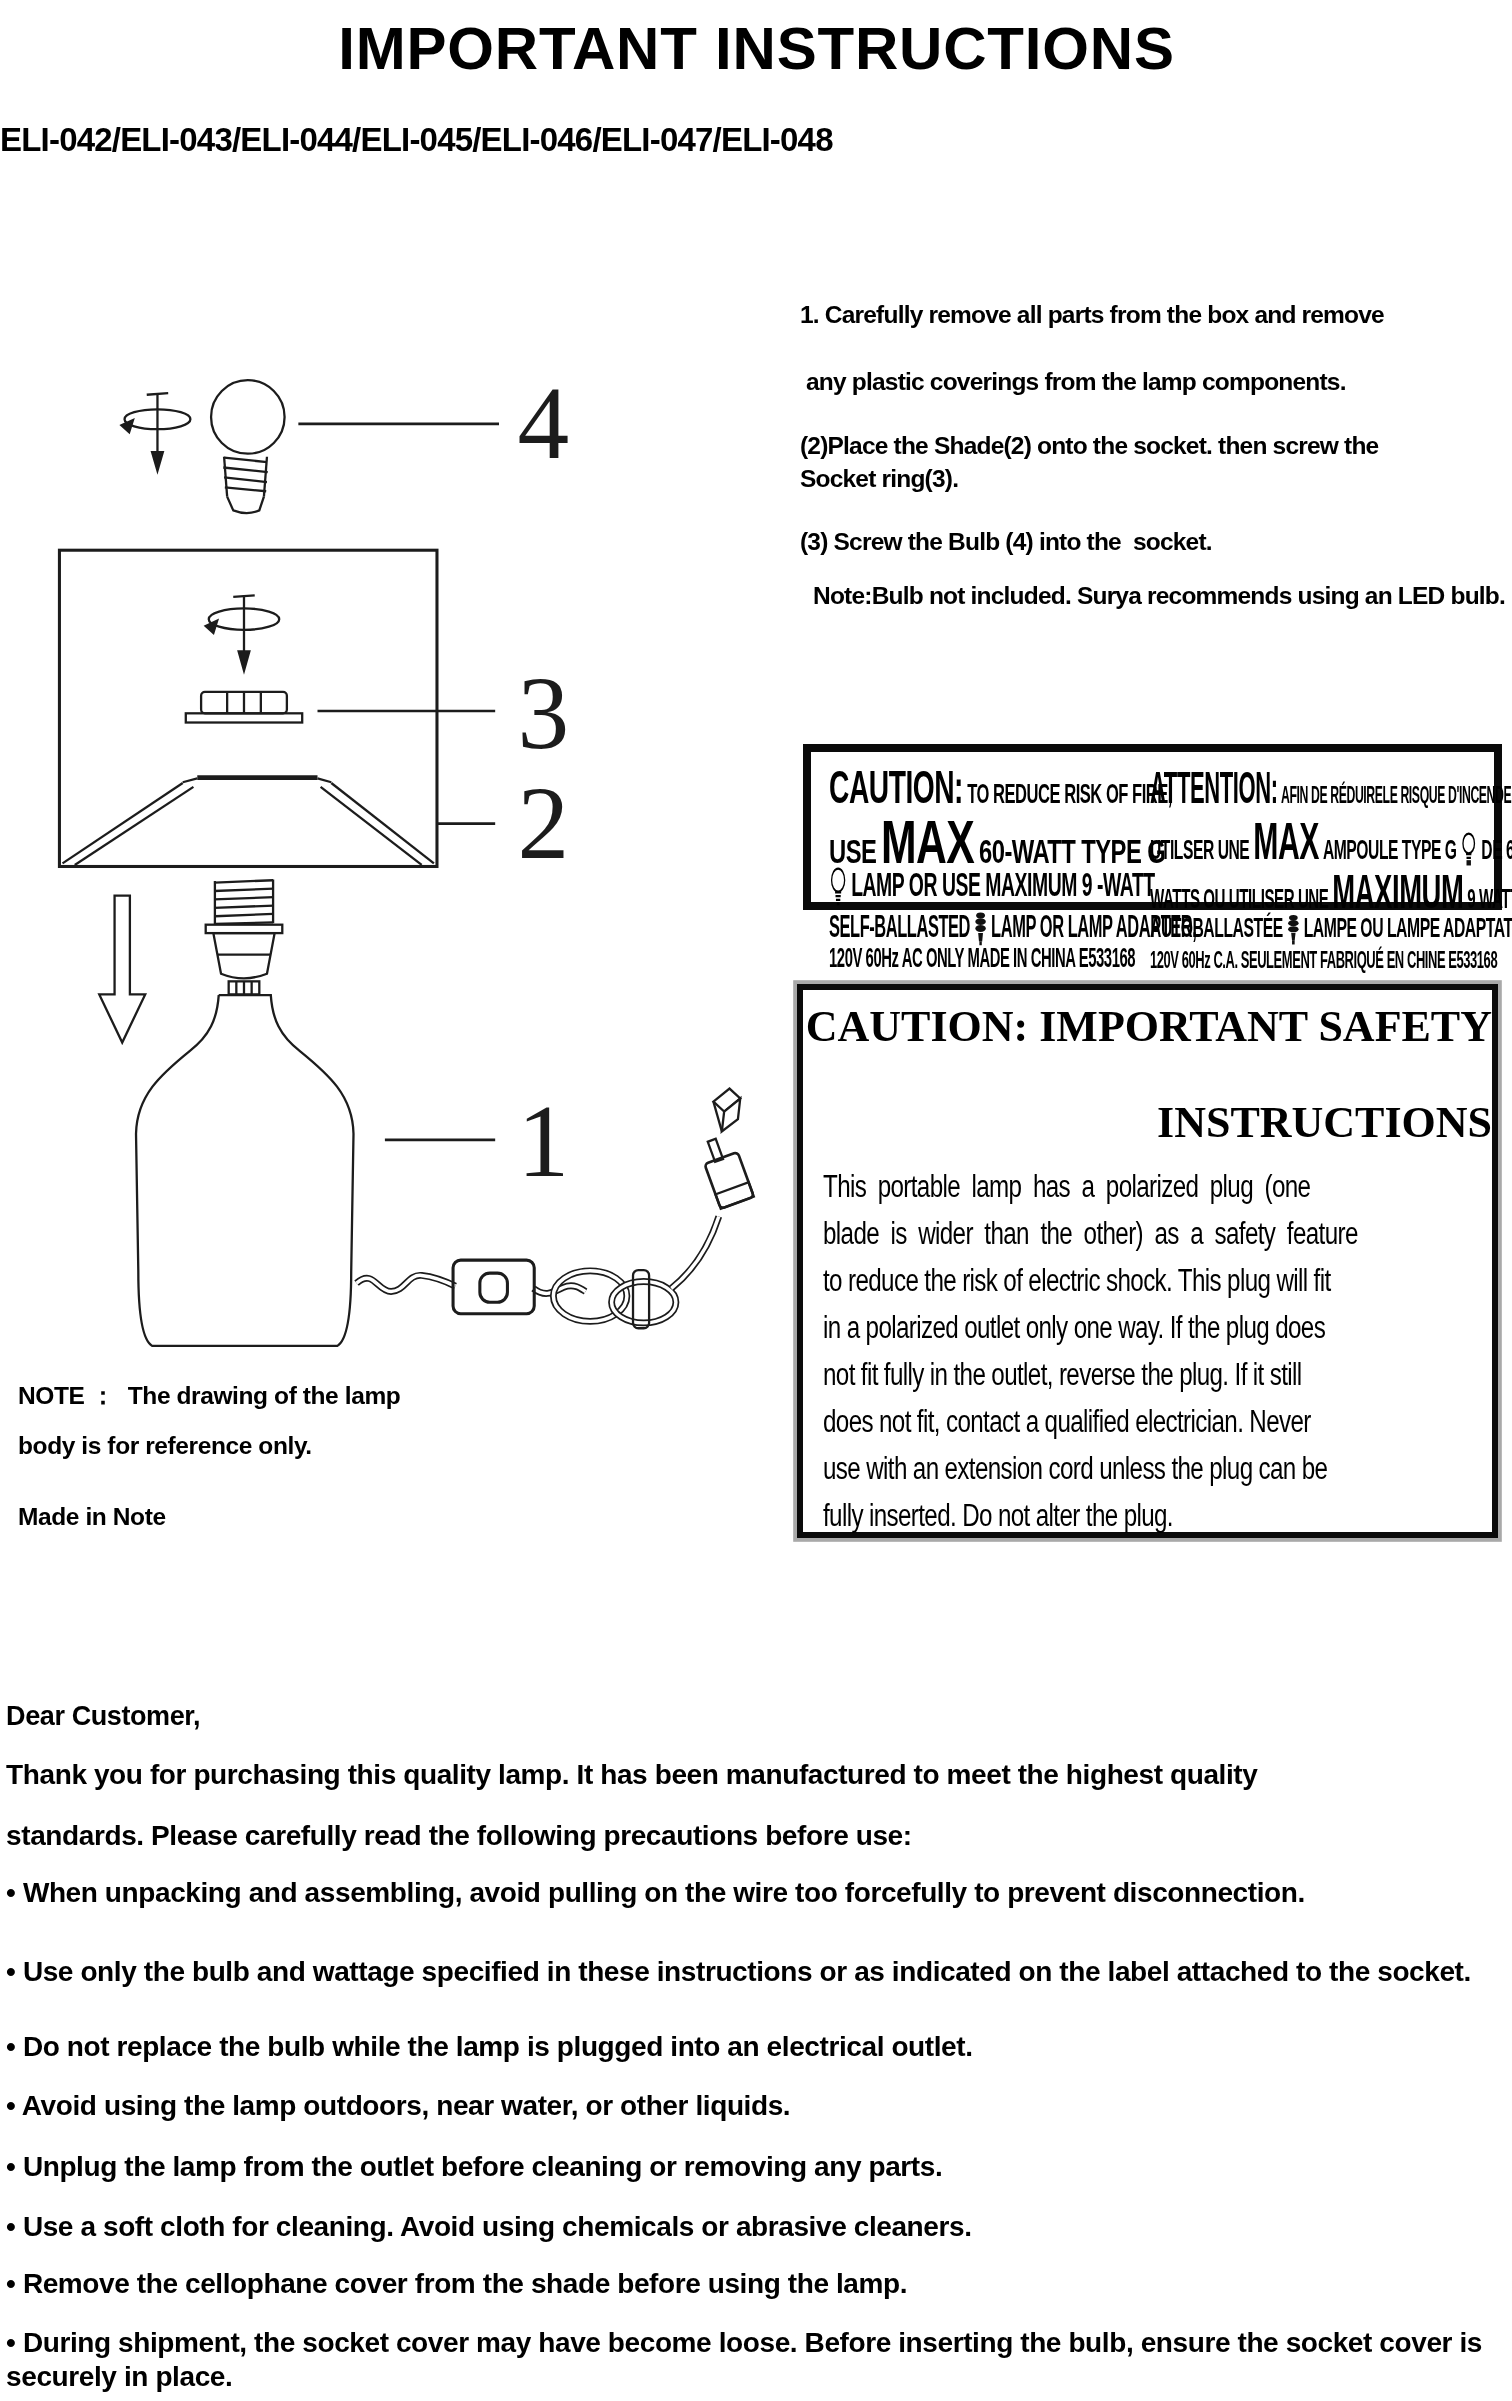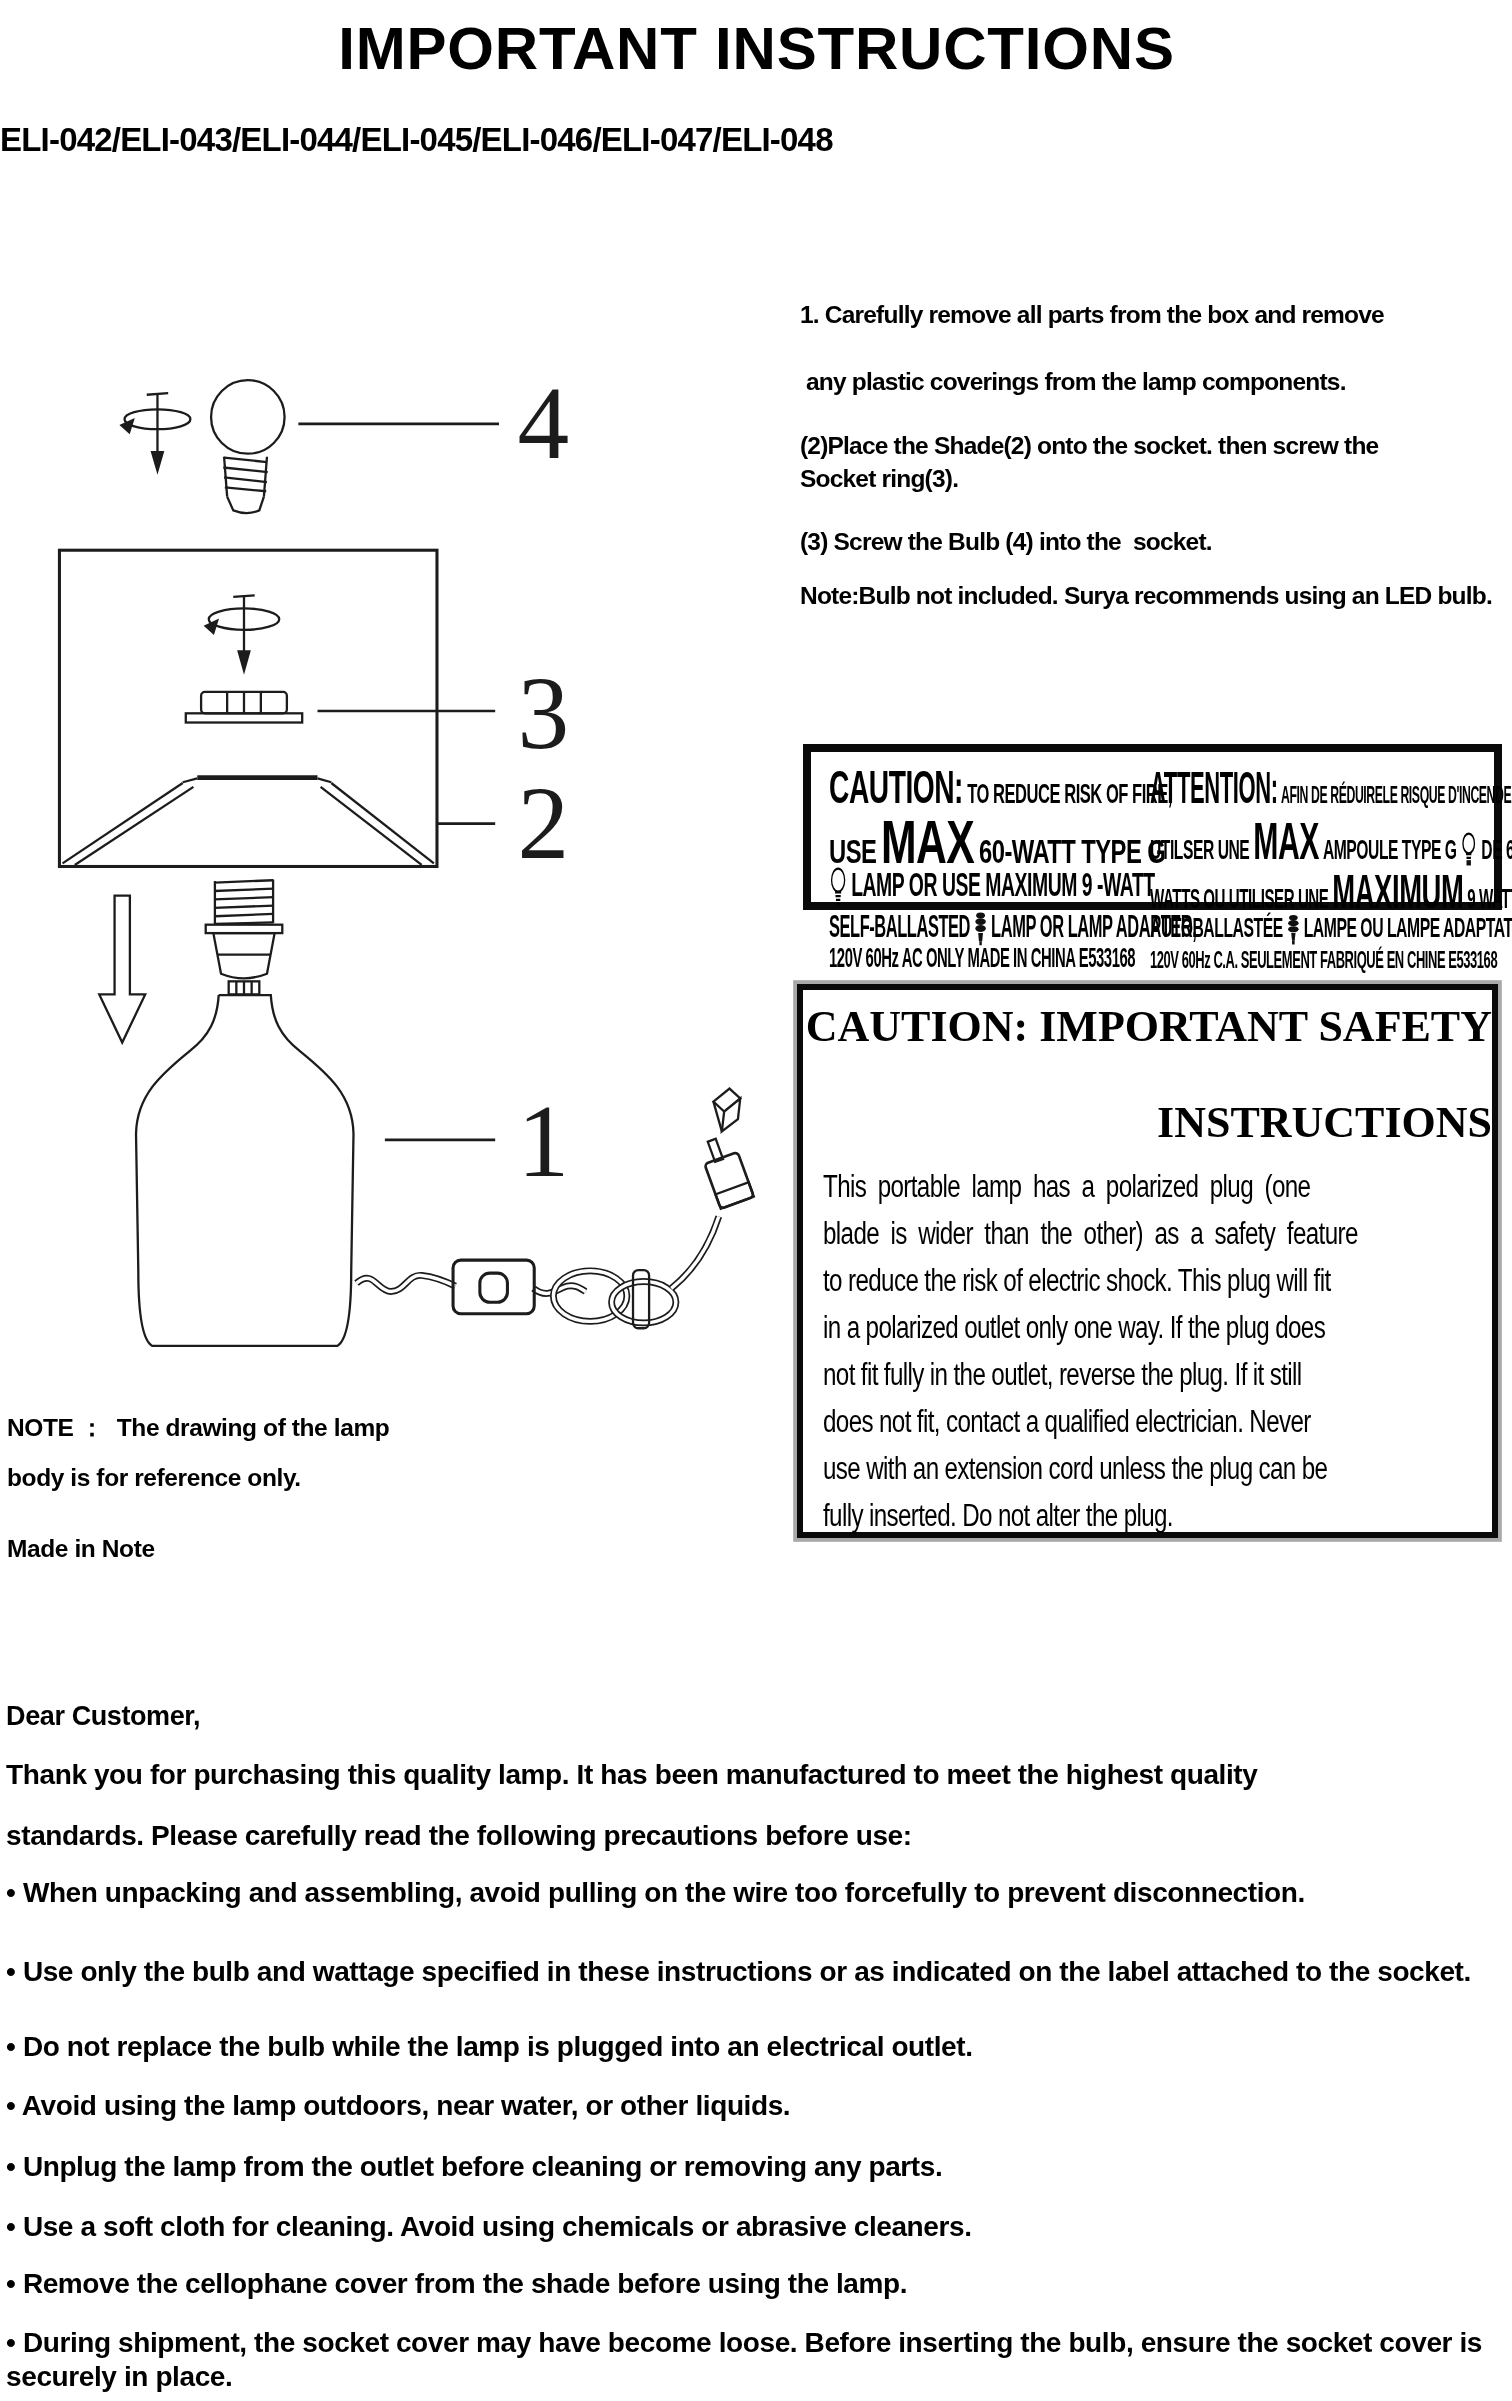--- a/index.html
+++ b/index.html
@@ -13,21 +13,21 @@
     font-size:60px; font-weight:bold; letter-spacing:0.8px;
   }
   .subtitle {
     left:0; right:0; top:121px; text-align:left;
     font-size:33px; font-weight:bold; letter-spacing:-0.8px;
   }
   .step {
     left:800px; font-size:24.5px; font-weight:bold; letter-spacing:-0.8px;
     white-space:pre; line-height:32px;
   }
-  .note-wrap { width:705px; white-space:normal; }
+  .note-wrap { width:705px; white-space:normal;text-align:right; }
   
   .clabel {
     left:803px; top:744px; width:699px; height:166px;
     border:8.4px solid #0a0a0a; box-sizing:border-box; background:#fff;
   }
   .ccol { position:absolute; top:0; height:100%; }
   .ccol-left  { left:18.4px;  width:314px; }
   .ccol-right { left:339px; width:352px; }
   .crow {
     position:absolute; display:flex; align-items:baseline; gap:6.9px;
@@ -45,21 +45,21 @@
     position:absolute; left:0; right:0; text-align:right;
     font-family:"Liberation Serif", serif; font-weight:bold; font-size:44px;
     letter-spacing:0px; white-space:nowrap;
   }
   .spara { position:absolute; left:20px; top:173px; }
   .sline {
     font-size:31px; letter-spacing:-0.8px; line-height:47px; white-space:pre;
     transform:scaleX(0.78); transform-origin:left center;
   }
   .wide-words { word-spacing:6.9px; }
-  .note-line { left:7px; font-size:24.5px; font-weight:bold; letter-spacing:-0.4px; white-space:pre;margin-top:32px; }
+  .note-line { left:18px; font-size:24.5px; font-weight:bold; letter-spacing:-0.4px; white-space:pre; }
   .body-line {
     left:6.1px; width:1495px; font-size:28px; font-weight:bold;
     letter-spacing:-0.4px; line-height:34px;
   }
   .greeting { font-size:27px; }
   svg { display:block; }
   .dstroke { stroke:#1c1c1c; fill:none; }
   .pnum {
     font-family:"Liberation Serif", serif; font-size:135px; fill:#1c1c1c;
   }

